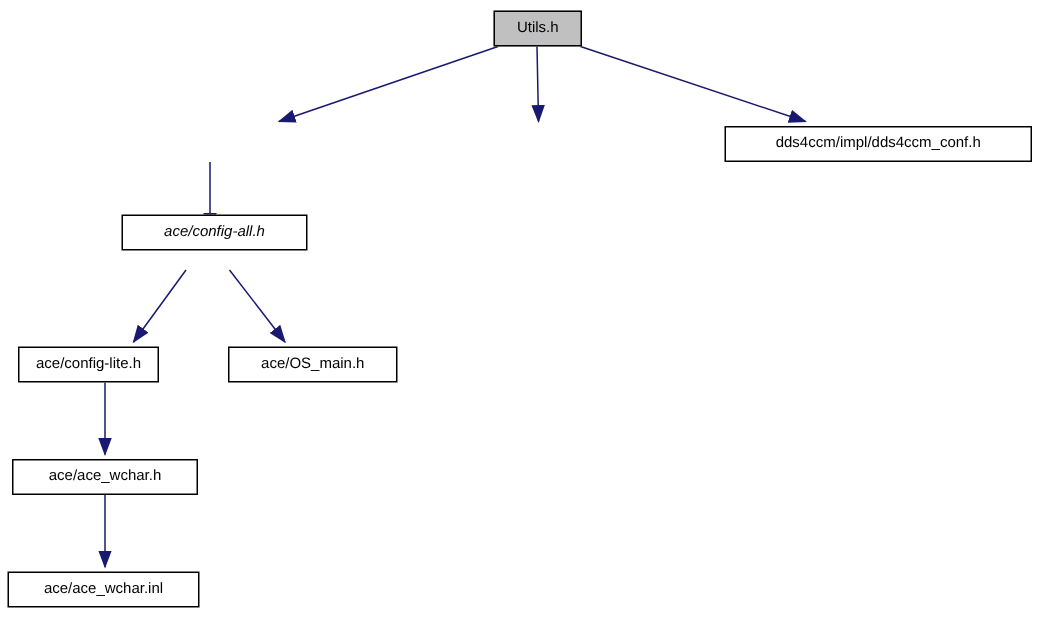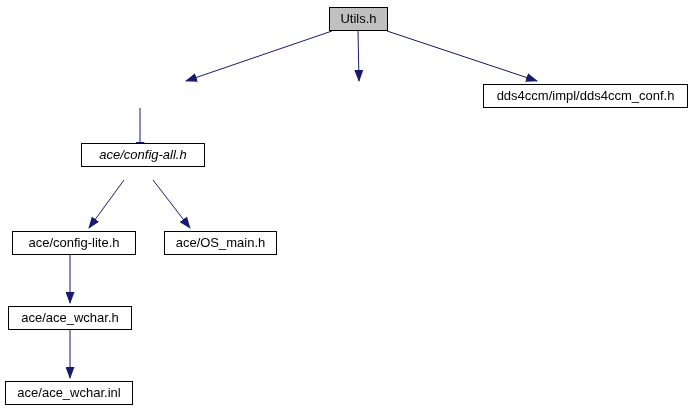--- a/index.html
+++ b/index.html
@@ -26,21 +26,21 @@
     stroke: #191970;
     stroke-width: 1;
   }
   .node {
     position: absolute;
     box-sizing: border-box;
     height: 24px;
     border: 1px solid #000000;
     background: #ffffff;
     color: #000000;
-    font-size: 13px;
+    font-size: 10px;
     line-height: 22px;
     text-align: center;
     white-space: nowrap;
     overflow: hidden;
     cursor: pointer;
   }
   .node.root {
     background: #c0c0c0;
     cursor: default;
   }
@@ -71,21 +71,21 @@
   </svg>
 
   <div class="node root" style="left:329px; top:7px;  width:59px;">Utils.h</div>
 
 
 
   <div class="node" style="left:483px; top:84px; width:205px;">dds4ccm/impl/dds4ccm_conf.h</div>
 
   <div class="node" style="left:81px;  top:143px; width:124px;font-style:italic;">ace/config-all.h</div>
 
-  <div class="node" style="left:12px;  top:231px; width:124px;">ace/config-lite.h</div>
+  <div class="node" style="left:12px;  top:231px; width:94px;">ace/config-lite.h</div>
 
-  <div class="node" style="left:152px; top:231px; width:113px;margin-left:12px;">ace/OS_main.h</div>
+  <div class="node" style="left:152px; top:231px; width:113px;">ace/OS_main.h</div>
 
   <div class="node" style="left:5px;   top:381px; width:128px;">ace/ace_wchar.inl</div>
 
   <div class="node" style="left:8px;   top:306px; width:124px;">ace/ace_wchar.h</div>
 
 </div>
 
 </body></html>

